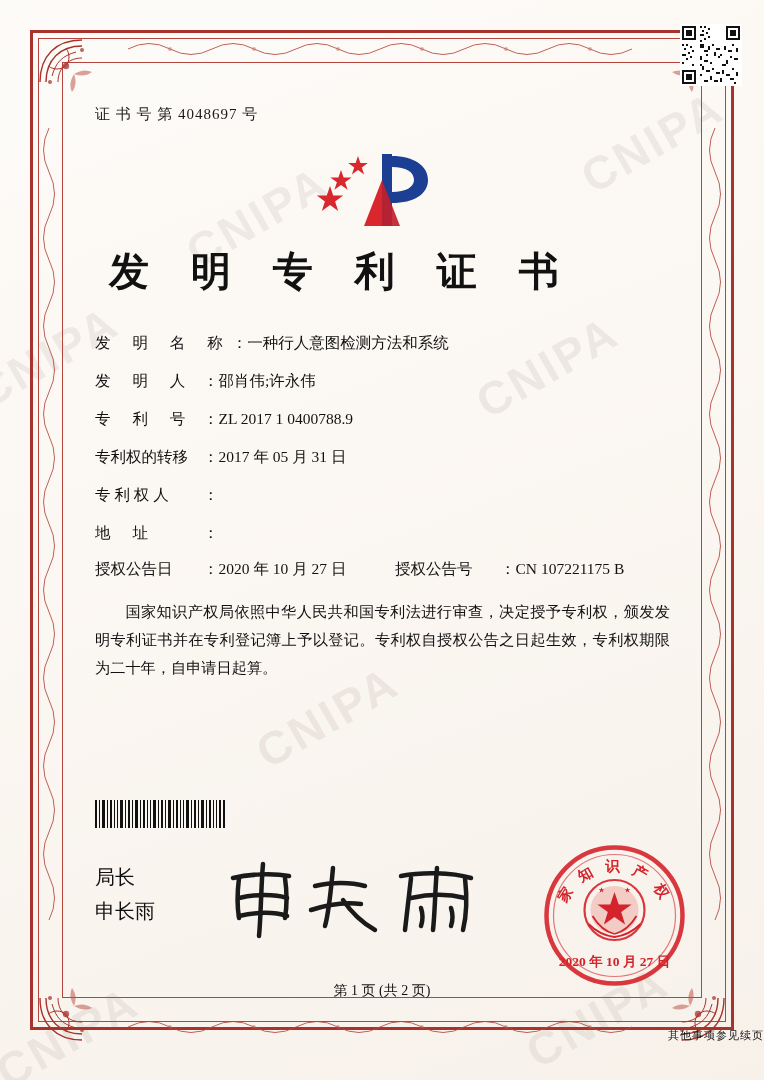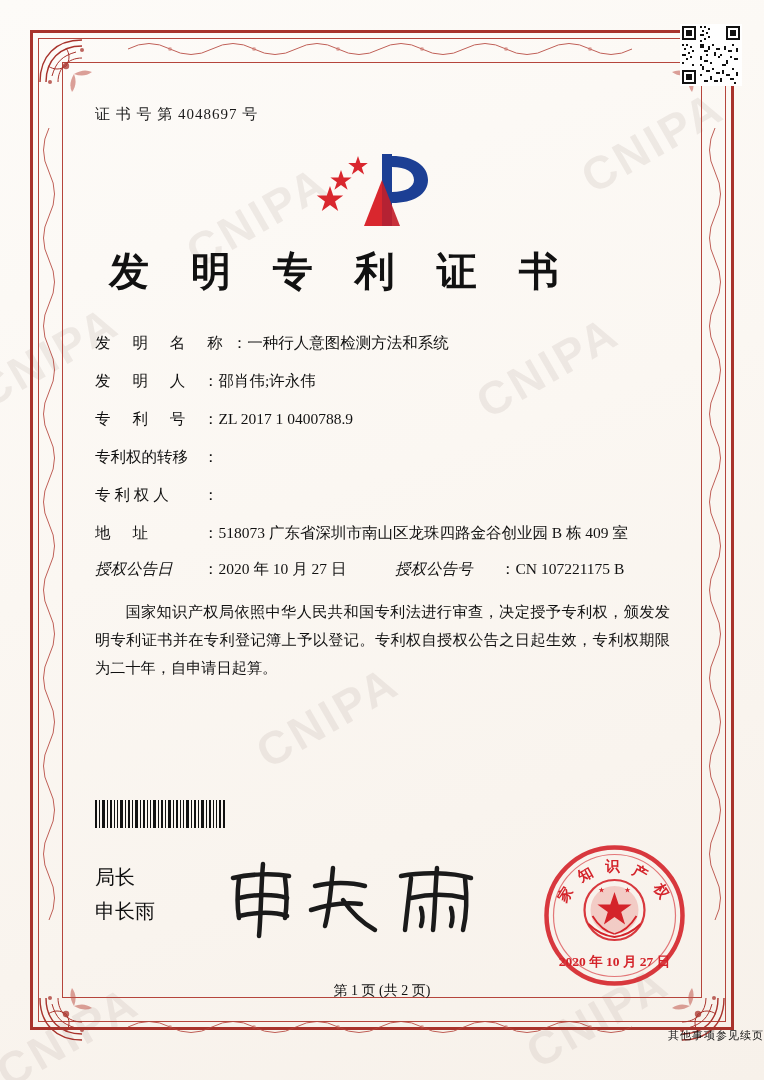--- a/index.html
+++ b/index.html
@@ -142,21 +142,21 @@
   .f-value { flex: 1 1 auto; }
 
   .row2 {
     display: flex;
     font-size: 15.5px;
     color: #111;
     margin-bottom: 14px;
   }
   .row2 .seg { display: flex; align-items: baseline; }
   .row2 .seg.left { flex: 0 0 300px; }
-  .row2 .seg .f-label { flex: 0 0 108px; font-style: italic; }
+  .row2 .seg .f-label { flex: 0 0 108px; }
   .row2 .seg.right .f-label { flex: 0 0 105px; }
 
   .para {
     font-size: 15.2px;
     line-height: 1.85;
     color: #111;
     text-align: justify;
     text-indent: 2em;
     margin: 0;
   }
@@ -472,31 +472,31 @@
 
     <div class="field">
       <span class="f-label spaced">专 利 号</span>
       <span class="f-colon">：</span>
       <span class="f-value">ZL 2017 1 0400788.9</span>
     </div>
 
     <div class="field">
       <span class="f-label">专利权的转移</span>
       <span class="f-colon">：</span>
+      <span class="f-value">2017 年 05 月 31 日</span>
     </div>
 
     <div class="field">
       <span class="f-label">专 利 权 人</span>
       <span class="f-colon">：</span>
     </div>
 
     <div class="field">
       <span class="f-label spaced">地 址</span>
       <span class="f-colon">：</span>
-      <span class="f-value">518073 广东省深圳市南山区龙珠四路金谷创业园 B 栋 409 室</span>
     </div>
 
     <div class="row2">
       <div class="seg left">
         <span class="f-label">授权公告日</span>
         <span class="f-colon">：</span>
         <span class="f-value">2020 年 10 月 27 日</span>
       </div>
       <div class="seg right">
         <span class="f-label">授权公告号</span>

